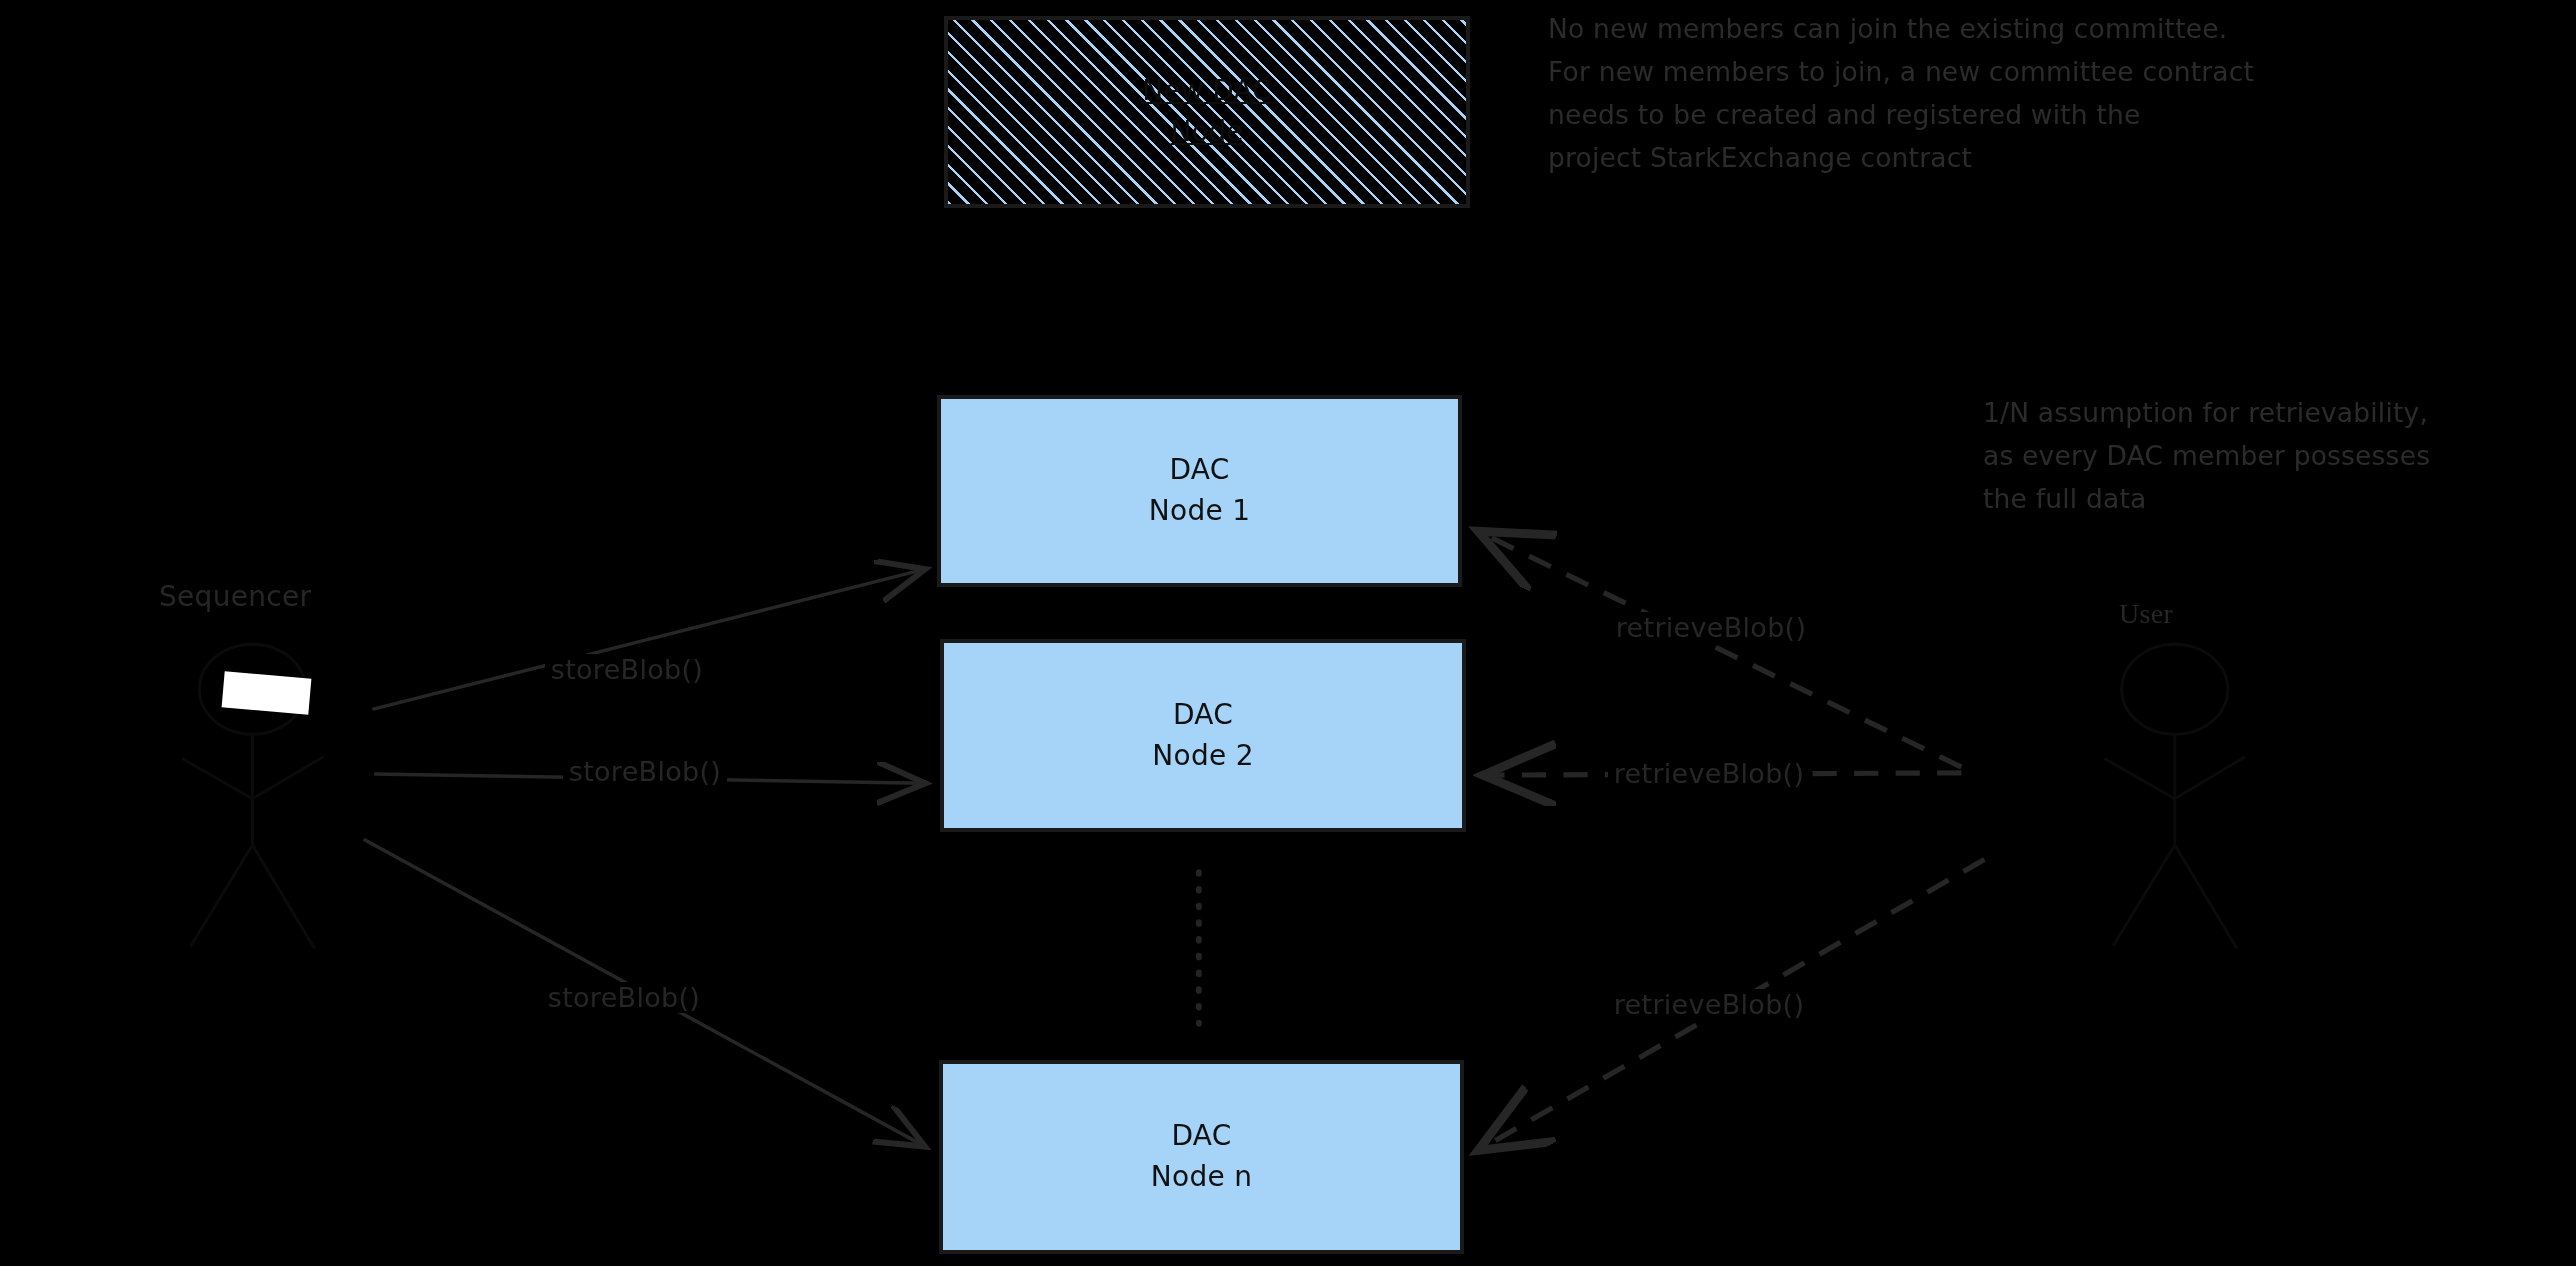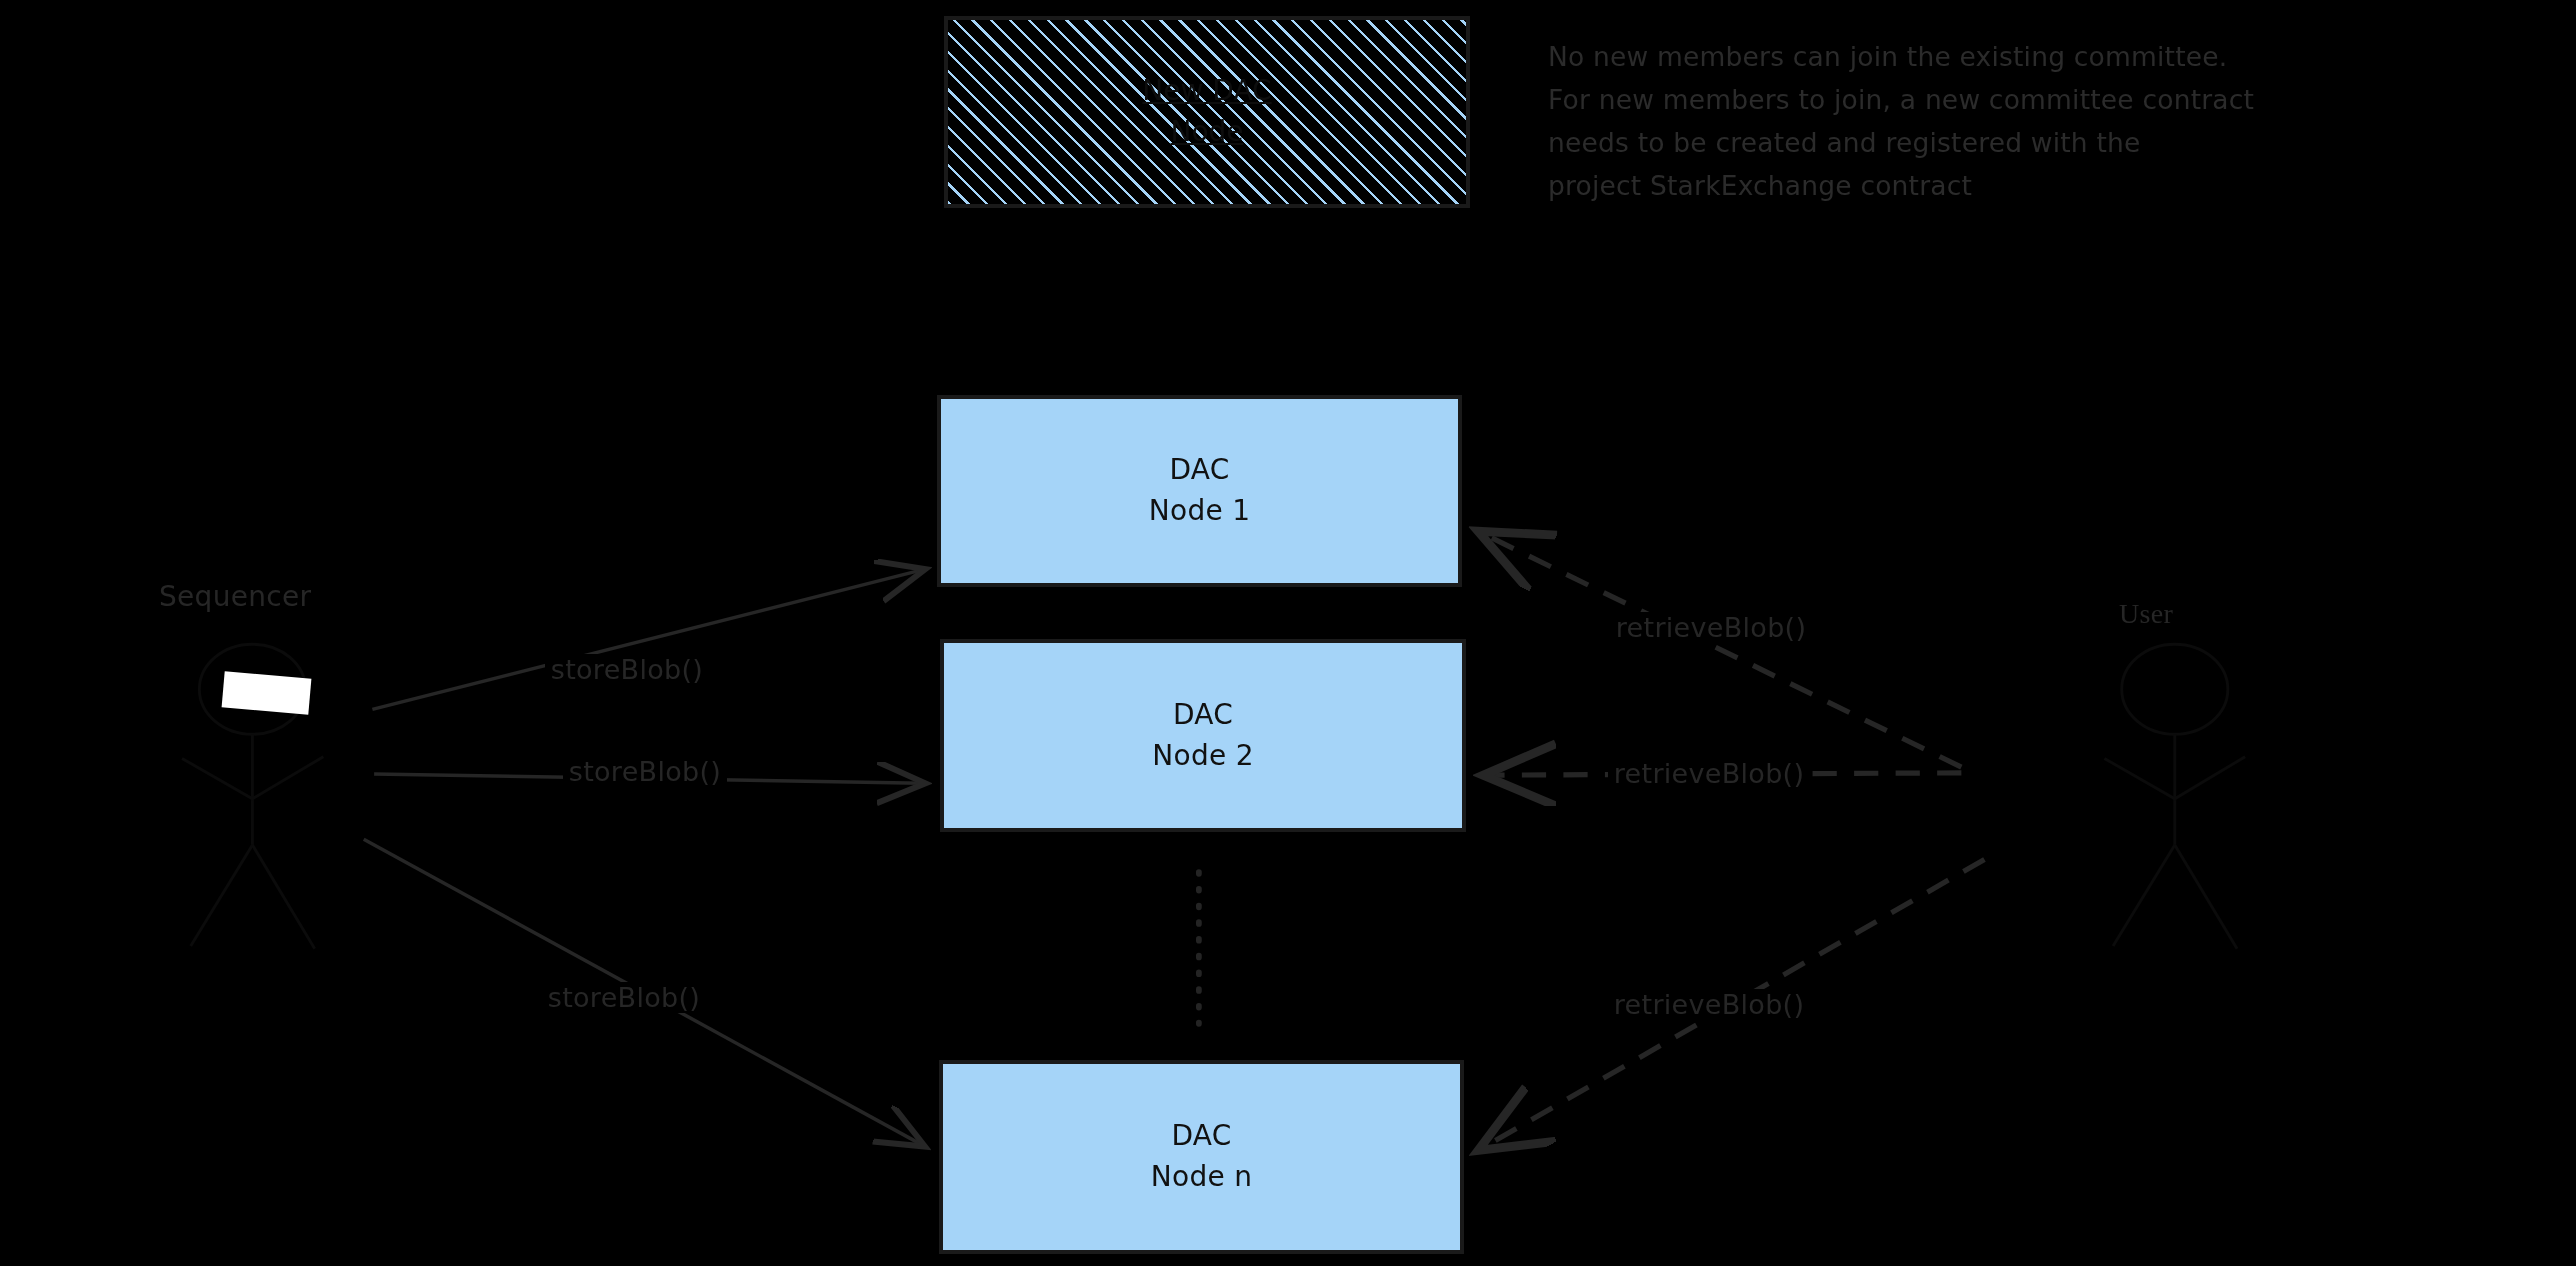--- a/index.html
+++ b/index.html
@@ -173,21 +173,24 @@
   <div class="edge-label" style="left:563px; top:756px;">storeBlob()</div>
 
   <div class="edge-label" style="left:542px; top:982px;">storeBlob()</div>
 
   <div class="edge-label" style="left:1610px; top:612px;">retrieveBlob()</div>
 
   <div class="edge-label" style="left:1608px; top:758px;">retrieveBlob()</div>
 
   <div class="edge-label" style="left:1608px; top:989px;">retrieveBlob()</div>
 
-  <div class="note" style="left:1548px; top:36px; width:923px;">No new members can join the existing committee.
+  <div class="note" style="left:1548px; top:8px; width:923px;">No new members can join the existing committee.
 For new members to join, a new committee contract
 needs to be created and registered with the
 project StarkExchange contract</div>
 
+  <div class="note" style="left:1983px; top:392px; width:583px;">1/N assumption for retrievability,
+as every DAC member possesses
+the full data</div>
 
 
 </div>
 
 
 </body></html>

